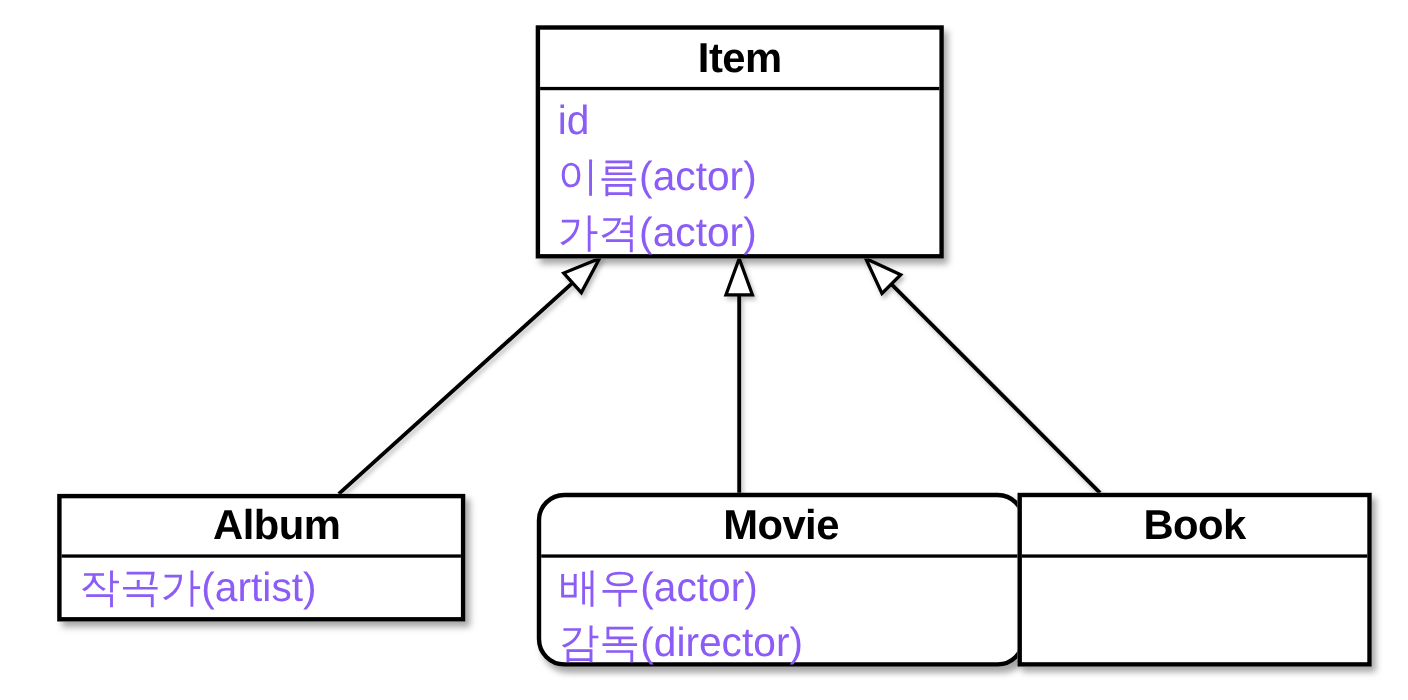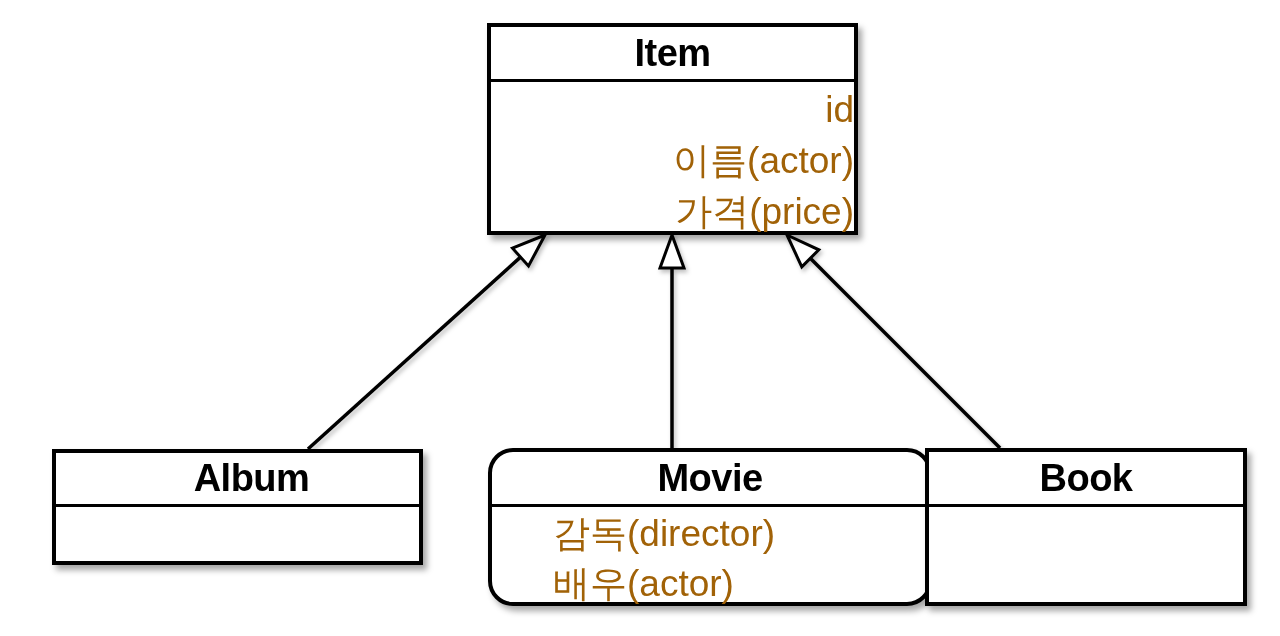--- a/index.html
+++ b/index.html
@@ -37,30 +37,29 @@
     align-items: center;
     justify-content: center;
     font-weight: bold;
     font-size: 38px;
     color: #000000;
     letter-spacing: -0.5px;
   }
   .class-attrs {
     box-sizing: border-box;
     padding: 2px 0 0 16px;
-    color: #a16207;
-    margin-left: 45px;
+    color: #8b5cf6;
   }
   .attr-line {
     font-size: 37px;
     line-height: 50px;
     white-space: nowrap;
   }
   
-  #box-item  { left: 487px; top: 23px;  width: 371px; height: 212px; text-align: right; }
+  #box-item  { left: 487px; top: 23px;  width: 371px; height: 212px; }
   #box-item  .class-title { height: 55px; }
   #box-album { left: 52px;  top: 449px; width: 371px; height: 116px; }
   #box-album .class-title { height: 54px; padding-left: 28px; }
   #box-movie { left: 488px; top: 448px; width: 444px; height: 158px; border-radius: 25px; }
   #box-movie .class-title { height: 55px; }
   #box-book  { left: 925px; top: 448px; width: 322px; height: 158px; }
   #box-book  .class-title { height: 55px; }
   #box-item .attr-line { line-height: 51px; }
 </style>
 </head>
@@ -84,33 +83,36 @@
       <line x1="1000" y1="448" x2="810.3" y2="258.3" stroke="#000000" stroke-width="3.5"></line>
       <polygon points="787,235 818.8,249.8 801.8,266.8" fill="#ffffff" stroke="#000000" stroke-width="3"></polygon>
     </g>
   </svg>
 
   <div class="class-box" id="box-item">
     <div class="class-title">Item</div>
     <div class="class-attrs">
       <div class="attr-line">id</div>
       <div class="attr-line">이름(actor)</div>
-      <div class="attr-line">가격(price)</div>
+      <div class="attr-line">가격(actor)</div>
     </div>
   </div>
 
   <div class="class-box" id="box-album">
     <div class="class-title">Album</div>
+    <div class="class-attrs">
+      <div class="attr-line">작곡가(artist)</div>
+    </div>
   </div>
 
   <div class="class-box" id="box-movie">
     <div class="class-title">Movie</div>
     <div class="class-attrs">
+      <div class="attr-line">배우(actor)</div>
       <div class="attr-line">감독(director)</div>
-      <div class="attr-line">배우(actor)</div>
     </div>
   </div>
 
   <div class="class-box" id="box-book">
     <div class="class-title">Book</div>
   </div>
 
 </div>
 
 </body></html>

